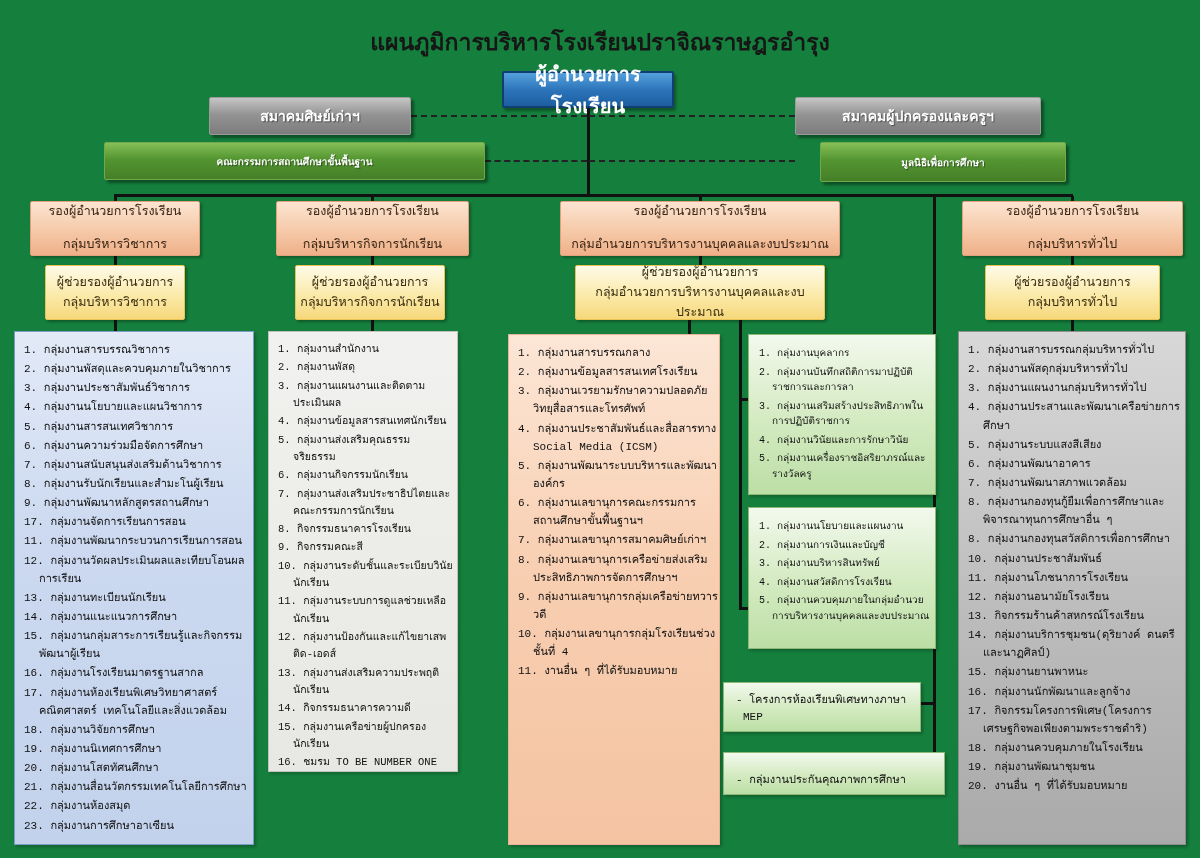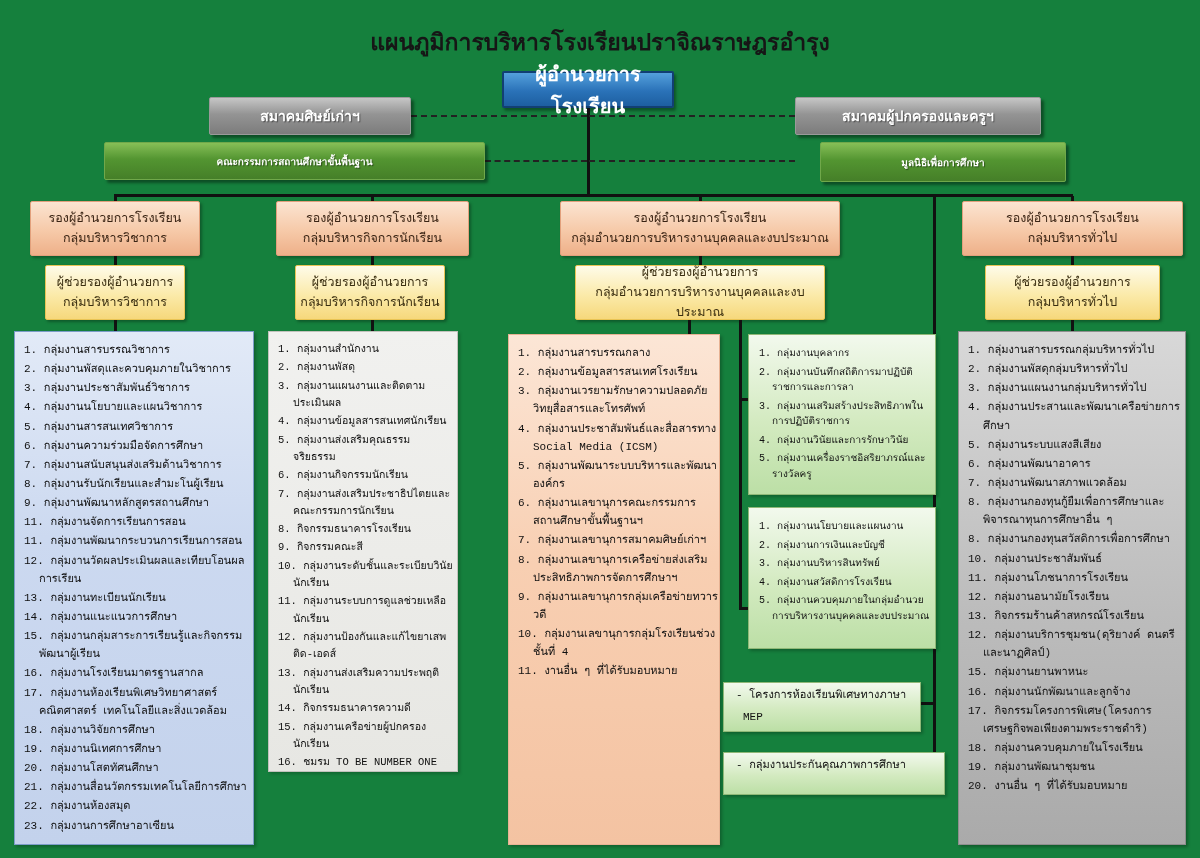--- a/index.html
+++ b/index.html
@@ -18,21 +18,21 @@
   .box-blue{background:linear-gradient(#54a0dc,#2a72b8 55%,#1d5fa0);border:2px solid #123f73;
             color:#fff;font-size:20px;box-shadow:2px 3px 3px rgba(0,0,0,.35);}
   .box-gray{background:linear-gradient(#c6c6c6,#949494 45%,#7c7c7c);border:1px solid #9a9a9a;
             color:#fff;font-size:14px;text-shadow:1px 1px 1px rgba(0,0,0,.45);
             box-shadow:3px 3px 3px rgba(0,0,0,.4);}
   .box-green{background:linear-gradient(#86bf57,#539531 45%,#457f28);border:1px solid #70a84a;
              color:#fff;font-size:10px;text-shadow:1px 1px 1px rgba(0,0,0,.45);
              box-shadow:3px 3px 3px rgba(0,0,0,.4);}
   .box-peach{background:linear-gradient(#fbe4d1,#f6c9a8 55%,#eeb089);border:1px solid #e2a07c;
              color:#3a2414;font-size:12.5px;line-height:1.6;font-weight:normal;
-             box-shadow:2px 2px 3px rgba(0,0,0,.3);}
+             box-shadow:2px 2px 3px rgba(0,0,0,.3);justify-content:space-between;}
   .box-yellow{background:linear-gradient(#fefbe9,#fbeaa9 55%,#f6d87c);border:1px solid #e9c455;
               color:#3a2e10;font-size:12.5px;line-height:1.6;font-weight:normal;
               box-shadow:2px 2px 3px rgba(0,0,0,.3);}
   
   .tasklist{box-sizing:border-box;font-size:11px;line-height:1.65;padding:9px 0 4px 9px;
             color:#101010;overflow:hidden;}
   .list-blue{background:linear-gradient(#e2eaf7,#ccd9f0 40%,#c3d2ec);border:1px solid #7c9cc8;
              box-shadow:2px 2px 3px rgba(0,0,0,.25);}
   .list-lightgray{background:linear-gradient(#f1f1ef,#e7e7e3);border:1px solid #c2c2bc;
              box-shadow:2px 2px 3px rgba(0,0,0,.2);}
@@ -40,21 +40,21 @@
              box-shadow:2px 2px 3px rgba(0,0,0,.25);}
   .list-gray{background:linear-gradient(#d8d8d8,#bcbcbc 55%,#aaaaaa);border:1px solid #8e8e8e;
              box-shadow:2px 2px 3px rgba(0,0,0,.3);}
   .list-green{background:linear-gradient(#f2f9ed,#d3eac0 55%,#bcdfa6);border:1px solid #8fb877;
              box-shadow:2px 2px 3px rgba(0,0,0,.25);}
   .task{padding-left:15px;text-indent:-15px;margin-bottom:1px;}
   .small-tasks{font-size:10px;line-height:1.55;padding:11px 5px 4px 10px;}
   .small-tasks .task{padding-left:13px;text-indent:-13px;margin-bottom:3px;}
   #list-students{font-size:10.5px;}
   #page-title{left:0;right:0;top:24px;text-align:center;font-size:23px;font-weight:bold;color:#161616;}
-  .greenleaf{display:flex;flex-direction:column;justify-content:space-between;box-sizing:border-box;
+  .greenleaf{display:flex;flex-direction:column;justify-content:flex-end;box-sizing:border-box;
              font-size:11px;line-height:1.6;padding:4px 8px 4px 12px;color:#101010;}
 </style>
 </head>
 <body>
 
 <div id="canvas">
 
   <div id="page-title" class="abs">แผนภูมิการบริหารโรงเรียนปราจิณราษฎรอำรุง</div>
 
   <div class="abs hdrbox box-blue" style="left:502px;top:71px;width:172px;height:37px;">
@@ -142,21 +142,21 @@
   <div class="abs tasklist list-blue" style="left:14px;top:331px;width:240px;height:514px;" id="list-academic">
       <div class="task">1. กลุ่มงานสารบรรณวิชาการ</div>
       <div class="task">2. กลุ่มงานพัสดุและควบคุมภายในวิชาการ</div>
       <div class="task">3. กลุ่มงานประชาสัมพันธ์วิชาการ</div>
       <div class="task">4. กลุ่มงานนโยบายและแผนวิชาการ</div>
       <div class="task">5. กลุ่มงานสารสนเทศวิชาการ</div>
       <div class="task">6. กลุ่มงานความร่วมมือจัดการศึกษา</div>
       <div class="task">7. กลุ่มงานสนับสนุนส่งเสริมด้านวิชาการ</div>
       <div class="task">8. กลุ่มงานรับนักเรียนและสำมะโนผู้เรียน</div>
       <div class="task">9. กลุ่มงานพัฒนาหลักสูตรสถานศึกษา</div>
-      <div class="task">11. กลุ่มงานจัดการเรียนการสอน</div>
+      <div class="task">17. กลุ่มงานจัดการเรียนการสอน</div>
       <div class="task">11. กลุ่มงานพัฒนากระบวนการเรียนการสอน</div>
       <div class="task">12. กลุ่มงานวัดผลประเมินผลและเทียบโอนผลการเรียน</div>
       <div class="task">13. กลุ่มงานทะเบียนนักเรียน</div>
       <div class="task">14. กลุ่มงานแนะแนวการศึกษา</div>
       <div class="task">15. กลุ่มงานกลุ่มสาระการเรียนรู้และกิจกรรมพัฒนาผู้เรียน</div>
       <div class="task">16. กลุ่มงานโรงเรียนมาตรฐานสากล</div>
       <div class="task">17. กลุ่มงานห้องเรียนพิเศษวิทยาศาสตร์ คณิตศาสตร์ เทคโนโลยีและสิ่งแวดล้อม</div>
       <div class="task">18. กลุ่มงานวิจัยการศึกษา</div>
       <div class="task">19. กลุ่มงานนิเทศการศึกษา</div>
       <div class="task">20. กลุ่มงานโสตทัศนศึกษา</div>
@@ -206,21 +206,21 @@
       <div class="task">4. กลุ่มงานประสานและพัฒนาเครือข่ายการศึกษา</div>
       <div class="task">5. กลุ่มงานระบบแสงสีเสียง</div>
       <div class="task">6. กลุ่มงานพัฒนาอาคาร</div>
       <div class="task">7. กลุ่มงานพัฒนาสภาพแวดล้อม</div>
       <div class="task">8. กลุ่มงานกองทุนกู้ยืมเพื่อการศึกษาและพิจารณาทุนการศึกษาอื่น ๆ</div>
       <div class="task">8. กลุ่มงานกองทุนสวัสดิการเพื่อการศึกษา</div>
       <div class="task">10. กลุ่มงานประชาสัมพันธ์</div>
       <div class="task">11. กลุ่มงานโภชนาการโรงเรียน</div>
       <div class="task">12. กลุ่มงานอนามัยโรงเรียน</div>
       <div class="task">13. กิจกรรมร้านค้าสหกรณ์โรงเรียน</div>
-      <div class="task">12. กลุ่มงานบริการชุมชน(ดุริยางค์ ดนตรีและนาฏศิลป์)</div>
+      <div class="task">14. กลุ่มงานบริการชุมชน(ดุริยางค์ ดนตรีและนาฏศิลป์)</div>
       <div class="task">15. กลุ่มงานยานพาหนะ</div>
       <div class="task">16. กลุ่มงานนักพัฒนาและลูกจ้าง</div>
       <div class="task">17. กิจกรรมโครงการพิเศษ(โครงการเศรษฐกิจพอเพียงตามพระราชดำริ)</div>
       <div class="task">18. กลุ่มงานควบคุมภายในโรงเรียน</div>
       <div class="task">19. กลุ่มงานพัฒนาชุมชน</div>
       <div class="task">20. งานอื่น ๆ ที่ได้รับมอบหมาย</div>
     </div>
 
   <div class="abs tasklist small-tasks list-green" style="left:748px;top:334px;width:188px;height:161px;">
       <div class="task">1. กลุ่มงานบุคลากร</div>

